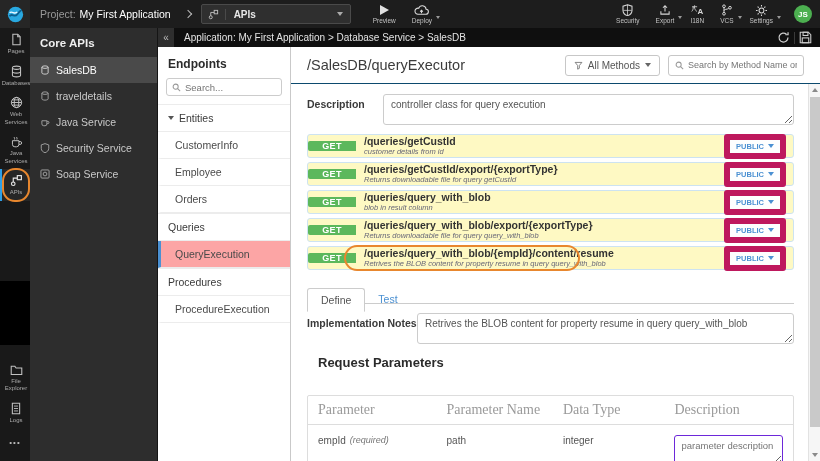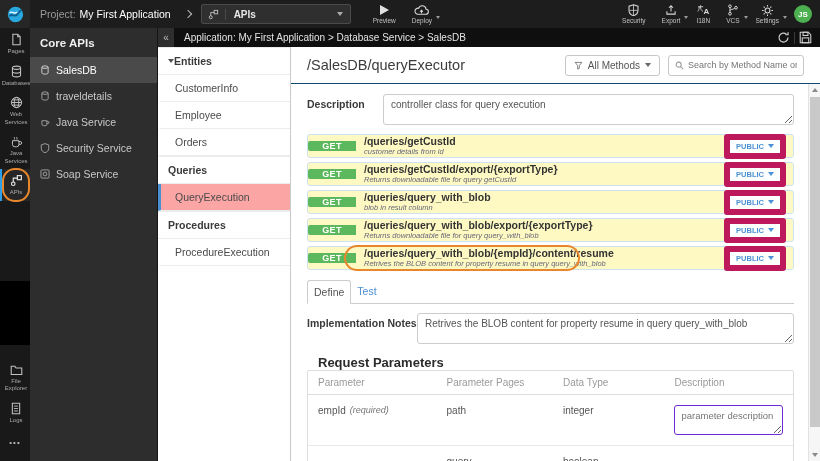--- a/index.html
+++ b/index.html
@@ -18,21 +18,21 @@
   .module-select .ms-label { flex:1; padding:0 8px; font-size:10px; font-weight:bold; color:#e8e8e8; }
   .module-select .caret { margin-right:7px; }
   .caret { width:0; height:0; border-left:3.5px solid transparent; border-right:3.5px solid transparent; border-top:4px solid #aaa; display:inline-block; }
   .tb-item { display:flex; flex-direction:column; align-items:center; justify-content:center; height:28px; padding:0 8px; color:#d8d8d8; cursor:pointer; position:relative; }
   .tb-item .tb-label { font-size:6.5px; color:#c2c2c2; margin-top:1px; white-space:nowrap; }
   .tb-item .tb-ic { height:12px; display:flex; align-items:center; }
   .tb-item .sub-caret { position:absolute; right:0px; bottom:9px; }
   .sub-caret { width:0;height:0;border-left:2.5px solid transparent;border-right:2.5px solid transparent;border-top:3px solid #999; }
   .play-tri { width:0; height:0; border-left:9px solid #e0e0e0; border-top:5.5px solid transparent; border-bottom:5.5px solid transparent; }
   .tb-spacer { flex:1; }
-  .avatar { width:18px; height:18px; border-radius:50%; background:#4caf50; color:#fff; font-size:8px; font-weight:bold; display:flex; align-items:center; justify-content:center; margin:0 8px 0 7px; cursor:pointer; }
+  .avatar { width:18px; height:18px; border-radius:50%; background:#4caf50; color:#fff; font-size:8px; font-weight:bold; display:flex; align-items:center; justify-content:center; margin:0 8px 0 13px; cursor:pointer; }
   .tb-group-right { display:flex; align-items:center; }
   .preview-deploy { display:flex; align-items:center; margin-left:14px; }
 
   
   .body-row { flex:1; display:flex; min-height:0; }
 
   
   .rail { width:30px; background:#191919; display:flex; flex-direction:column; align-items:stretch; flex:0 0 30px; }
   .rail-item { display:flex; flex-direction:column; align-items:center; padding:5px 0 4px 0; color:#b5b5b5; cursor:pointer; position:relative; border-left:2px solid transparent; }
   .rail-item .rail-label { font-size:6px; text-align:center; line-height:1.25; margin-top:2px; color:#aaa; }
@@ -57,21 +57,21 @@
   .bc-icon { padding:0 4px; height:19px; display:flex; align-items:center; cursor:pointer; }
   .bc-divider { width:1px; height:12px; background:#3a3a3a; }
 
   .content-row { flex:1; display:flex; min-height:0; }
 
   
   .endpoints-panel { width:133px; background:#fff; border-right:1px solid #c9c9c9; flex:0 0 133px; font-size:10.5px; }
   .ep-title { font-size:12px; font-weight:bold; color:#2b2b2b; padding:10px 10px 7px 10px; }
   .ep-search { margin:0 8px 8px 8px; height:18px; border:1px solid #ccc; border-radius:3px; display:flex; align-items:center; padding:0 5px; gap:4px; background:#fff; }
   .ep-search input { border:0; outline:0; width:100%; font-size:9.5px; color:#555; font-family:"Liberation Sans",sans-serif; }
-  .ep-group-head { display:flex; align-items:center; padding:7px 10px; font-weight:bold; color:#3a3a3a; border-bottom:1px solid #ececec; border-top:1px solid #ececec; cursor:pointer; }
+  .ep-group-head { display:flex; align-items:center; gap:5px; padding:7px 10px; font-weight:normal; color:#3a3a3a; border-bottom:1px solid #ececec; border-top:1px solid #ececec; cursor:pointer; }
   .ep-group-head.noarrow { cursor:default; }
   .ep-item { padding:7px 10px 7px 14px; color:#4a4a4a; border-bottom:1px solid #ececec; cursor:pointer; border-left:3px solid transparent; }
   .ep-item.selected { border-left:3px solid #4a90d2; background:#fca5a5; }
   .tri-down { width:0; height:0; border-left:3.5px solid transparent; border-right:3.5px solid transparent; border-top:4.5px solid #555; }
 
   
   .main { flex:1; position:relative; min-width:0; display:flex; flex-direction:column; background:#fff; }
   .main-header { height:37px; border-bottom:1px solid #0c4a6e; display:flex; align-items:center; padding:0 16px; gap:8px; flex:0 0 37px; }
   .main-title { font-size:14.5px; color:#3c3c3c; flex:1; white-space:nowrap; overflow:hidden; }
   .methods-btn { display:flex; align-items:center; gap:5px; border:1px solid #c7c7c7; border-radius:3px; height:21px; padding:0 8px; font-size:10px; color:#555; background:#fff; cursor:pointer; white-space:nowrap; }
@@ -88,31 +88,31 @@
 
   .ep-row { display:flex; align-items:center; background:#fef9c3; border:1px solid #cde3f1; border-radius:3px; margin-bottom:4px; height:24px; cursor:pointer; }
   .method-chip { width:48px; flex:0 0 48px; background:#5cb85c; border-radius:2px 0 0 2px; color:#fff; font-size:9px; font-weight:bold; display:flex; align-items:center; justify-content:center; letter-spacing:.3px; }
   .ep-body { flex:1; padding:1px 8px; display:flex; flex-direction:column; justify-content:center; position:relative; min-width:0; }
   .ep-path { font-size:10.5px; color:#333; font-weight:bold; line-height:1.1; white-space:nowrap; overflow:hidden; }
   .ep-sum { font-size:7.5px; font-style:italic; color:#667; line-height:1.2; white-space:nowrap; overflow:hidden; }
   .access-btn { align-self:center; display:flex; align-items:center; gap:4px; margin-right:7px; border:6px solid #be185d; background:#fdfefe; border-radius:3px; padding:2px 6px; font-size:7.5px; font-weight:bold; color:#4a90d2; cursor:pointer; }
   .access-btn .caret { border-top-color:#4a90d2; border-left-width:3px; border-right-width:3px; }
 
   .tabs { display:flex; border-bottom:1px solid #ccc; margin-top:9px; }
-  .tab { font-size:10.5px; padding:5px 6px; cursor:pointer; position:relative; top:1px; }
+  .tab { font-size:10.5px; padding:5px 13px; cursor:pointer; position:relative; top:9px; }
   .tab.active { border:1px solid #ccc; border-bottom:1px solid #fff; border-radius:3px 3px 0 0; color:#555; background:#fff; }
   .tab.inactive { color:#4a90d2; }
 
   .impl-row { margin-top:9px; }
 
-  .rp-title { font-size:13px; font-weight:bold; color:#2b2b2b; margin:11px 0 0 0;padding-left:11px; }
+  .rp-title { font-size:13px; font-weight:bold; color:#2b2b2b; margin:11px 0 25px 0;padding-left:11px; }
   .param-table { border:1px solid #ddd; border-radius:2px; }
   .pt-grid { display:grid; grid-template-columns:26.5% 24% 23% 26.5%; }
   .pt-head { border-bottom:1px solid #ddd; }
-  .pt-head > div { font-size:10px; color:#9a9a9a; padding:6px 10px; }
+  .pt-head > div { font-size:14px; color:#9a9a9a; padding:6px 10px;font-family:Liberation Serif, serif; }
   .pt-row > div { font-size:10px; color:#555; padding:10px 10px; display:flex; align-items:flex-start; }
   .pt-row + .pt-row { border-top:1px solid #e8e8e8; }
   .pt-name { gap:4px; position:relative; flex-wrap:wrap; align-content:flex-start; }
   .pt-req { font-style:italic; color:#777; font-size:9px; }
   .pt-desc textarea { width:100%; height:30px; border:1px solid #6d28d9; border-radius:3px; font-size:9.5px; color:#555; padding:4px 6px; font-family:"Liberation Sans",sans-serif; resize:vertical; }
 
   
   .v-scrollbar { position:absolute; top:37px; right:0; bottom:0; width:12px; background:#f6f6f6; border-left:1px solid #e2e2e2; }
   .sb-arrow { position:absolute; left:0; width:12px; height:12px; display:flex; align-items:center; justify-content:center; cursor:pointer; }
   .sb-arrow.up { top:0; }
@@ -378,20 +378,30 @@
                 <rect x="4" y="8.5" width="8" height="6"></rect>
                 <rect x="5" y="1.5" width="6" height="4"></rect>
               </svg>
             </span>
         </div>
       </div>
 
       <div class="content-row">
 
         <aside class="endpoints-panel">
+          <div class="ep-title">Endpoints</div>
+          <div class="ep-search">
+            <span>
+                <svg width="9" height="9" viewBox="0 0 16 16" stroke="#999" fill="none" stroke-width="1.8">
+                  <circle cx="6.5" cy="6.5" r="4.5"></circle>
+                  <path d="M10 10l4.5 4.5"></path>
+                </svg>
+              </span>
+            <input type="text" placeholder="Search..." style="">
+          </div>
           <div class="ep-group-head">
             <span class="tri-down"></span>
             <span>Entities</span>
           </div>
           <div class="ep-item">CustomerInfo</div>
           <div class="ep-item">Employee</div>
           <div class="ep-item">Orders</div>
           <div class="ep-group-head noarrow">
             <span>Queries</span>
           </div>
@@ -501,21 +511,21 @@
             <div class="field-row impl-row">
               <span class="field-label w2">Implementation Notes</span>
               <textarea class="field-input" style="">Retrives the BLOB content for property resume in query query_with_blob</textarea>
             </div>
 
             <div class="rp-title">Request Parameters</div>
 
             <div class="param-table">
               <div class="pt-grid pt-head">
                 <div>Parameter</div>
-                <div>Parameter Pages</div>
+                <div>Parameter Name</div>
                 <div>Data Type</div>
                 <div>Description</div>
               </div>
               <div class="pt-grid pt-row">
                 <div class="pt-name">
                   <span>empId</span>
                   <span class="pt-req">(required)</span>
                 </div>
                 <div>path</div>
                 <div>integer</div>

